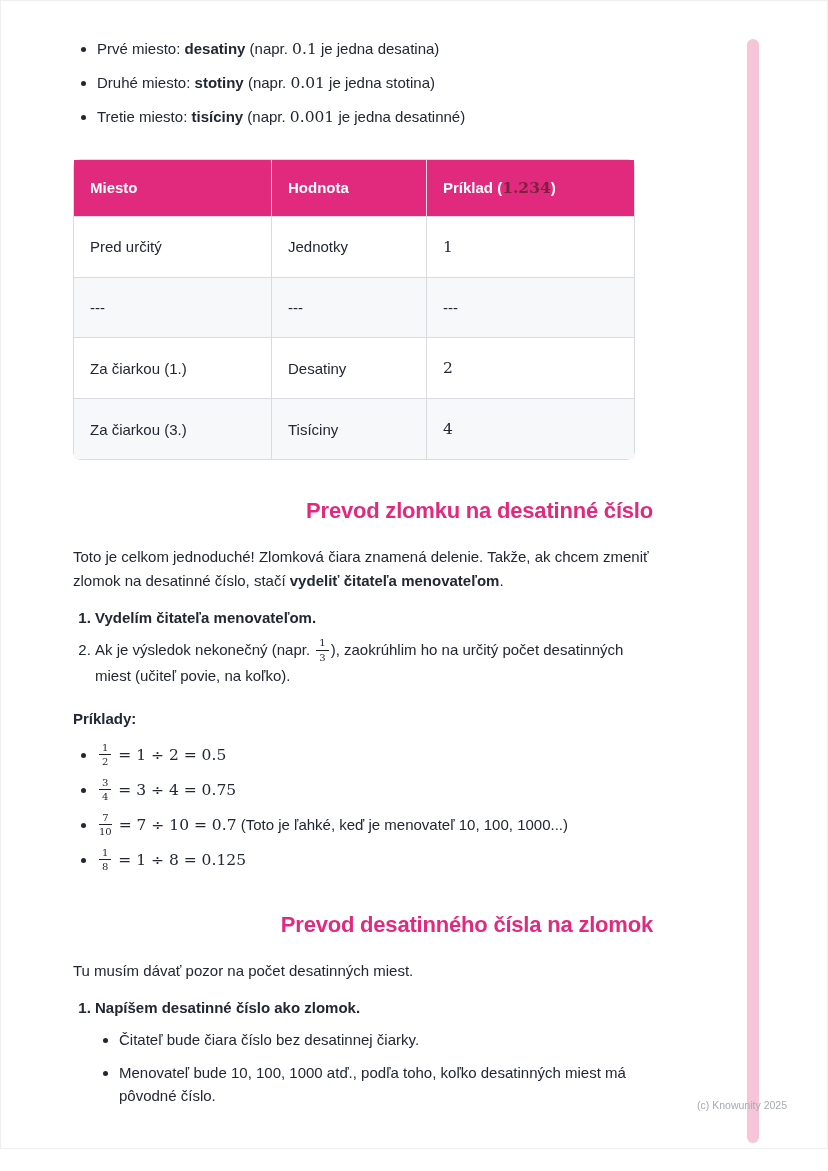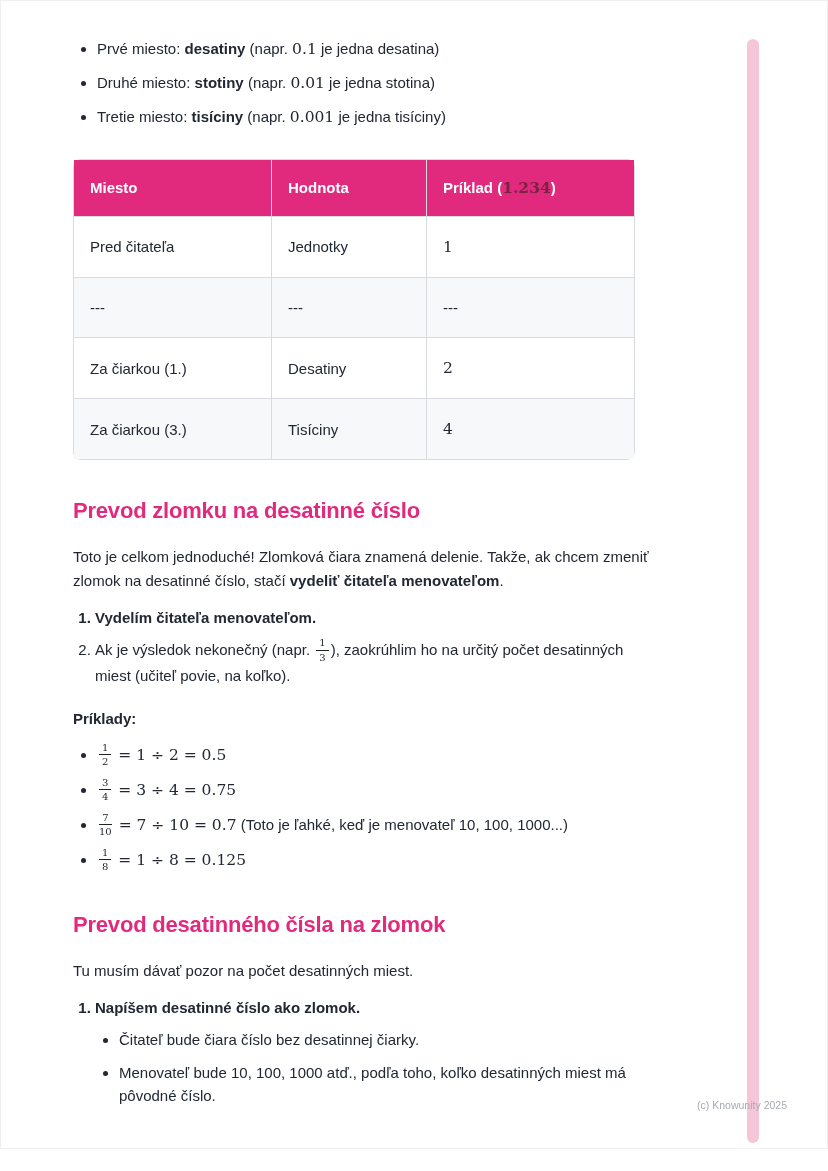--- a/index.html
+++ b/index.html
@@ -82,20 +82,21 @@
   table.pv-table td:last-child { border-right: none; }
   table.pv-table tr:nth-child(even) td { background: var(--row-stripe, #f7f8fa); }
 
   
   h2.section-heading {
     color: var(--accent, #e12a7d);
     font-size: 22px;
     font-weight: 700;
     letter-spacing: -0.2px;
     margin: 34px 0 0;
+    text-align: right;
   }
   p.body-paragraph { margin: 17px 0 0; }
   p.bold-label { margin: 20px 0 0; font-weight: 700; }
 
   
   ul.examples { list-style: disc; padding-left: 24px; margin: 12px 0 0; }
   ul.examples li { margin: 9px 0; }
 
   
   .edge-stripe {
@@ -122,39 +123,39 @@
 </style>
 </head>
 <body>
 
 <div class="page">
   <div class="content">
 
     <ul class="bullets">
         <li><span>Prvé miesto: </span><span class="seg-b">desatiny</span><span> (napr. </span><span class="seg-math">0.1</span><span> je jedna desatina)</span></li>
         <li><span>Druhé miesto: </span><span class="seg-b">stotiny</span><span> (napr. </span><span class="seg-math">0.01</span><span> je jedna stotina)</span></li>
-        <li><span>Tretie miesto: </span><span class="seg-b">tisíciny</span><span> (napr. </span><span class="seg-math">0.001</span><span> je jedna tisíciny)</span></li>
+        <li><span>Tretie miesto: </span><span class="seg-b">tisíciny</span><span> (napr. </span><span class="seg-math">0.001</span><span> je jedna desatinné)</span></li>
       </ul>
 
     <table class="pv-table">
       <colgroup>
         <col style="width:198px">
         <col style="width:155px">
         <col style="width:207px">
       </colgroup>
       <thead>
         <tr id="pv-head-row">
             <th><span>Miesto</span></th>
             <th><span>Hodnota</span></th>
             <th><span>Príklad (</span><span class="seg-mathdark">1.234</span><span>)</span></th>
           </tr>
       </thead>
       <tbody id="pv-body">
           <tr>
-            <td><span>Pred čitateľa</span></td>
+            <td><span>Pred určitý</span></td>
             <td><span>Jednotky</span></td>
             <td><span class="seg-math">1</span></td>
           </tr>
           <tr>
             <td><span>---</span></td>
             <td><span>---</span></td>
             <td><span>---</span></td>
           </tr>
           <tr>
             <td><span>Za čiarkou (1.)</span></td>

